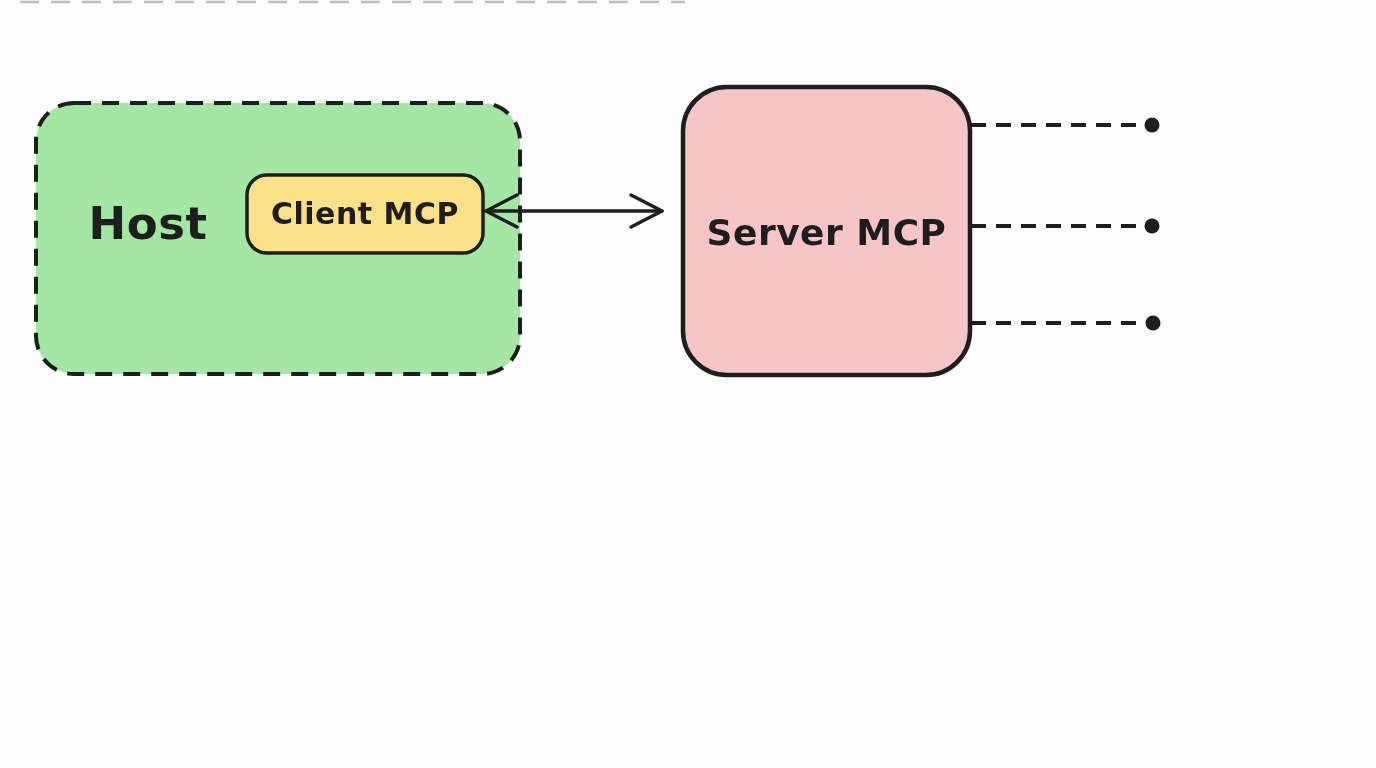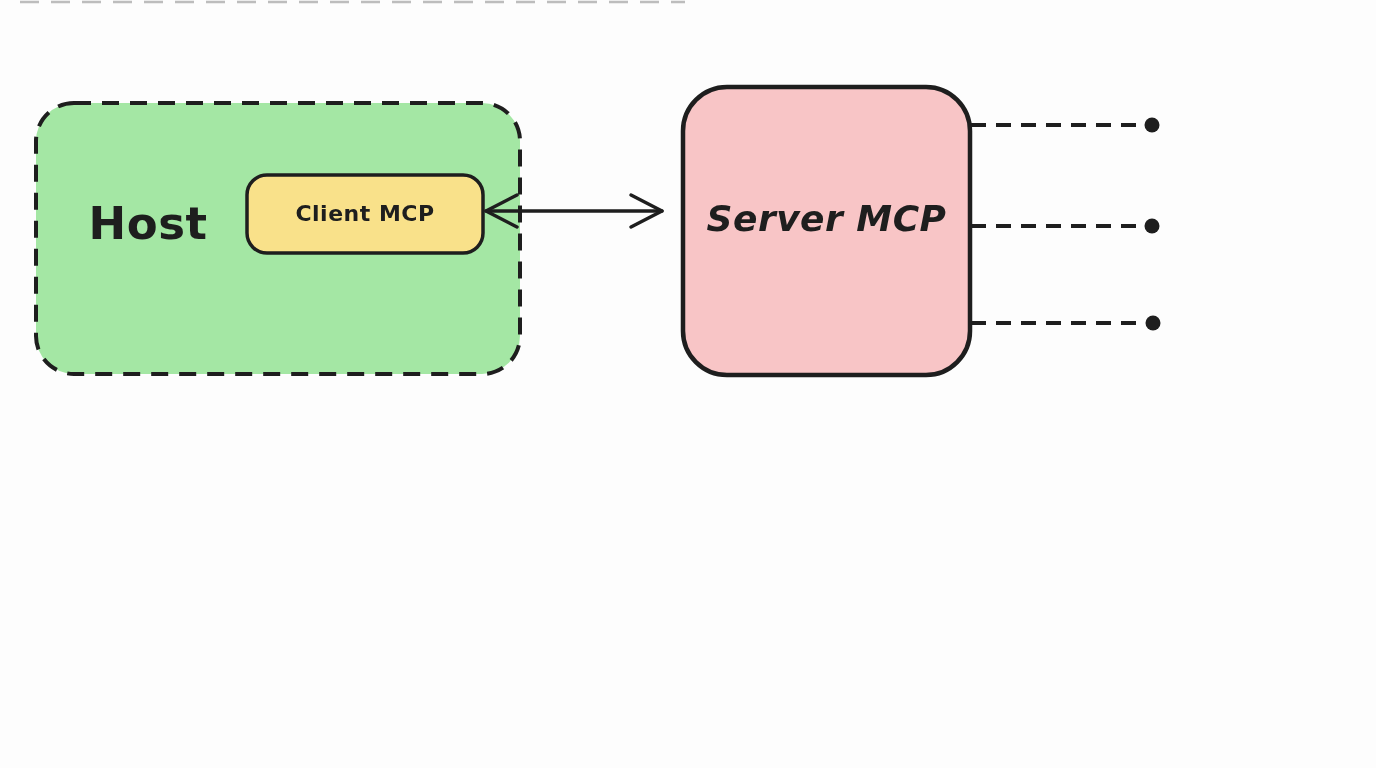--- a/index.html
+++ b/index.html
@@ -87,29 +87,28 @@
     font-size: 45px;
     line-height: 58px;
     display: block;
   }
   .host-label span { display: block; }
   .client-label {
     left: 227px;
     top: 174px;
     width: 236px;
     height: 79px;
-    font-size: 22px;
+    font-size: 30px;
   }
   .server-label {
     left: 663px;
-    top: 74px;
+    top: 88px;
     width: 287px;
     height: 288px;
     font-size: 36px;
-    font-style: italic;
   }
 </style>
 </head>
 <body>
 
 <div class="canvas">
 
   <svg class="diagram-layer" viewBox="0 0 1376 768">
 
     <line class="top-edge-line" x1="0" y1="2" x2="665" y2="2"></line>

